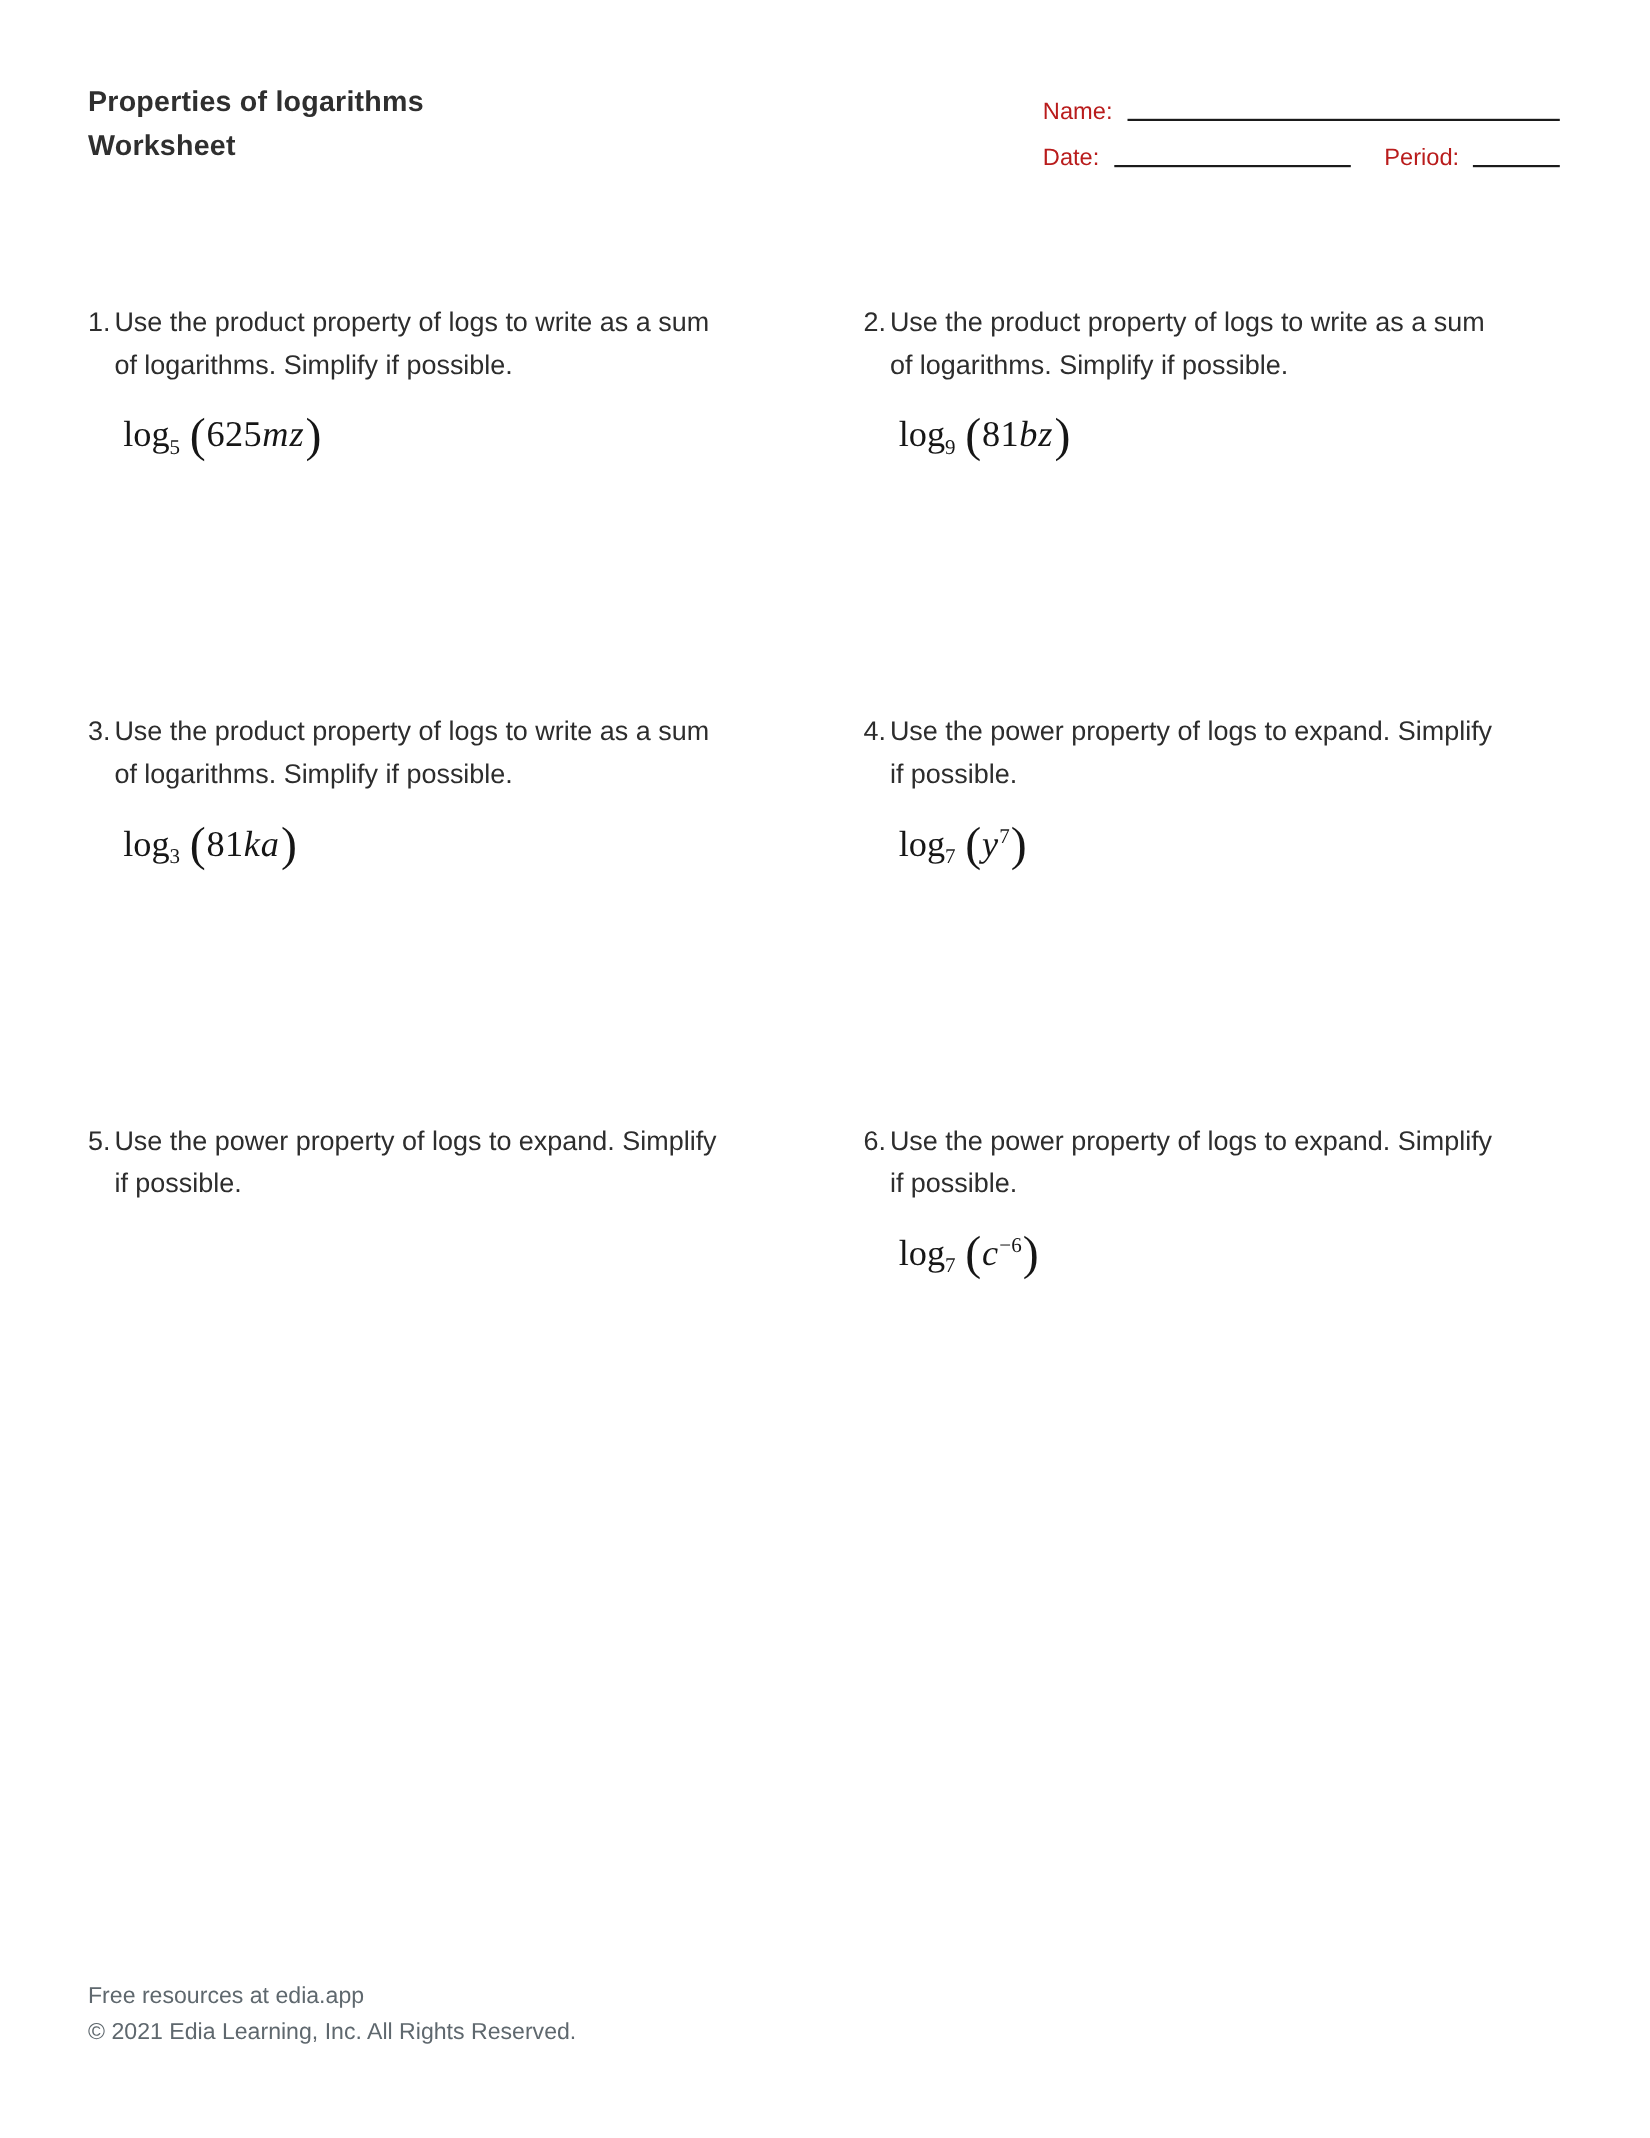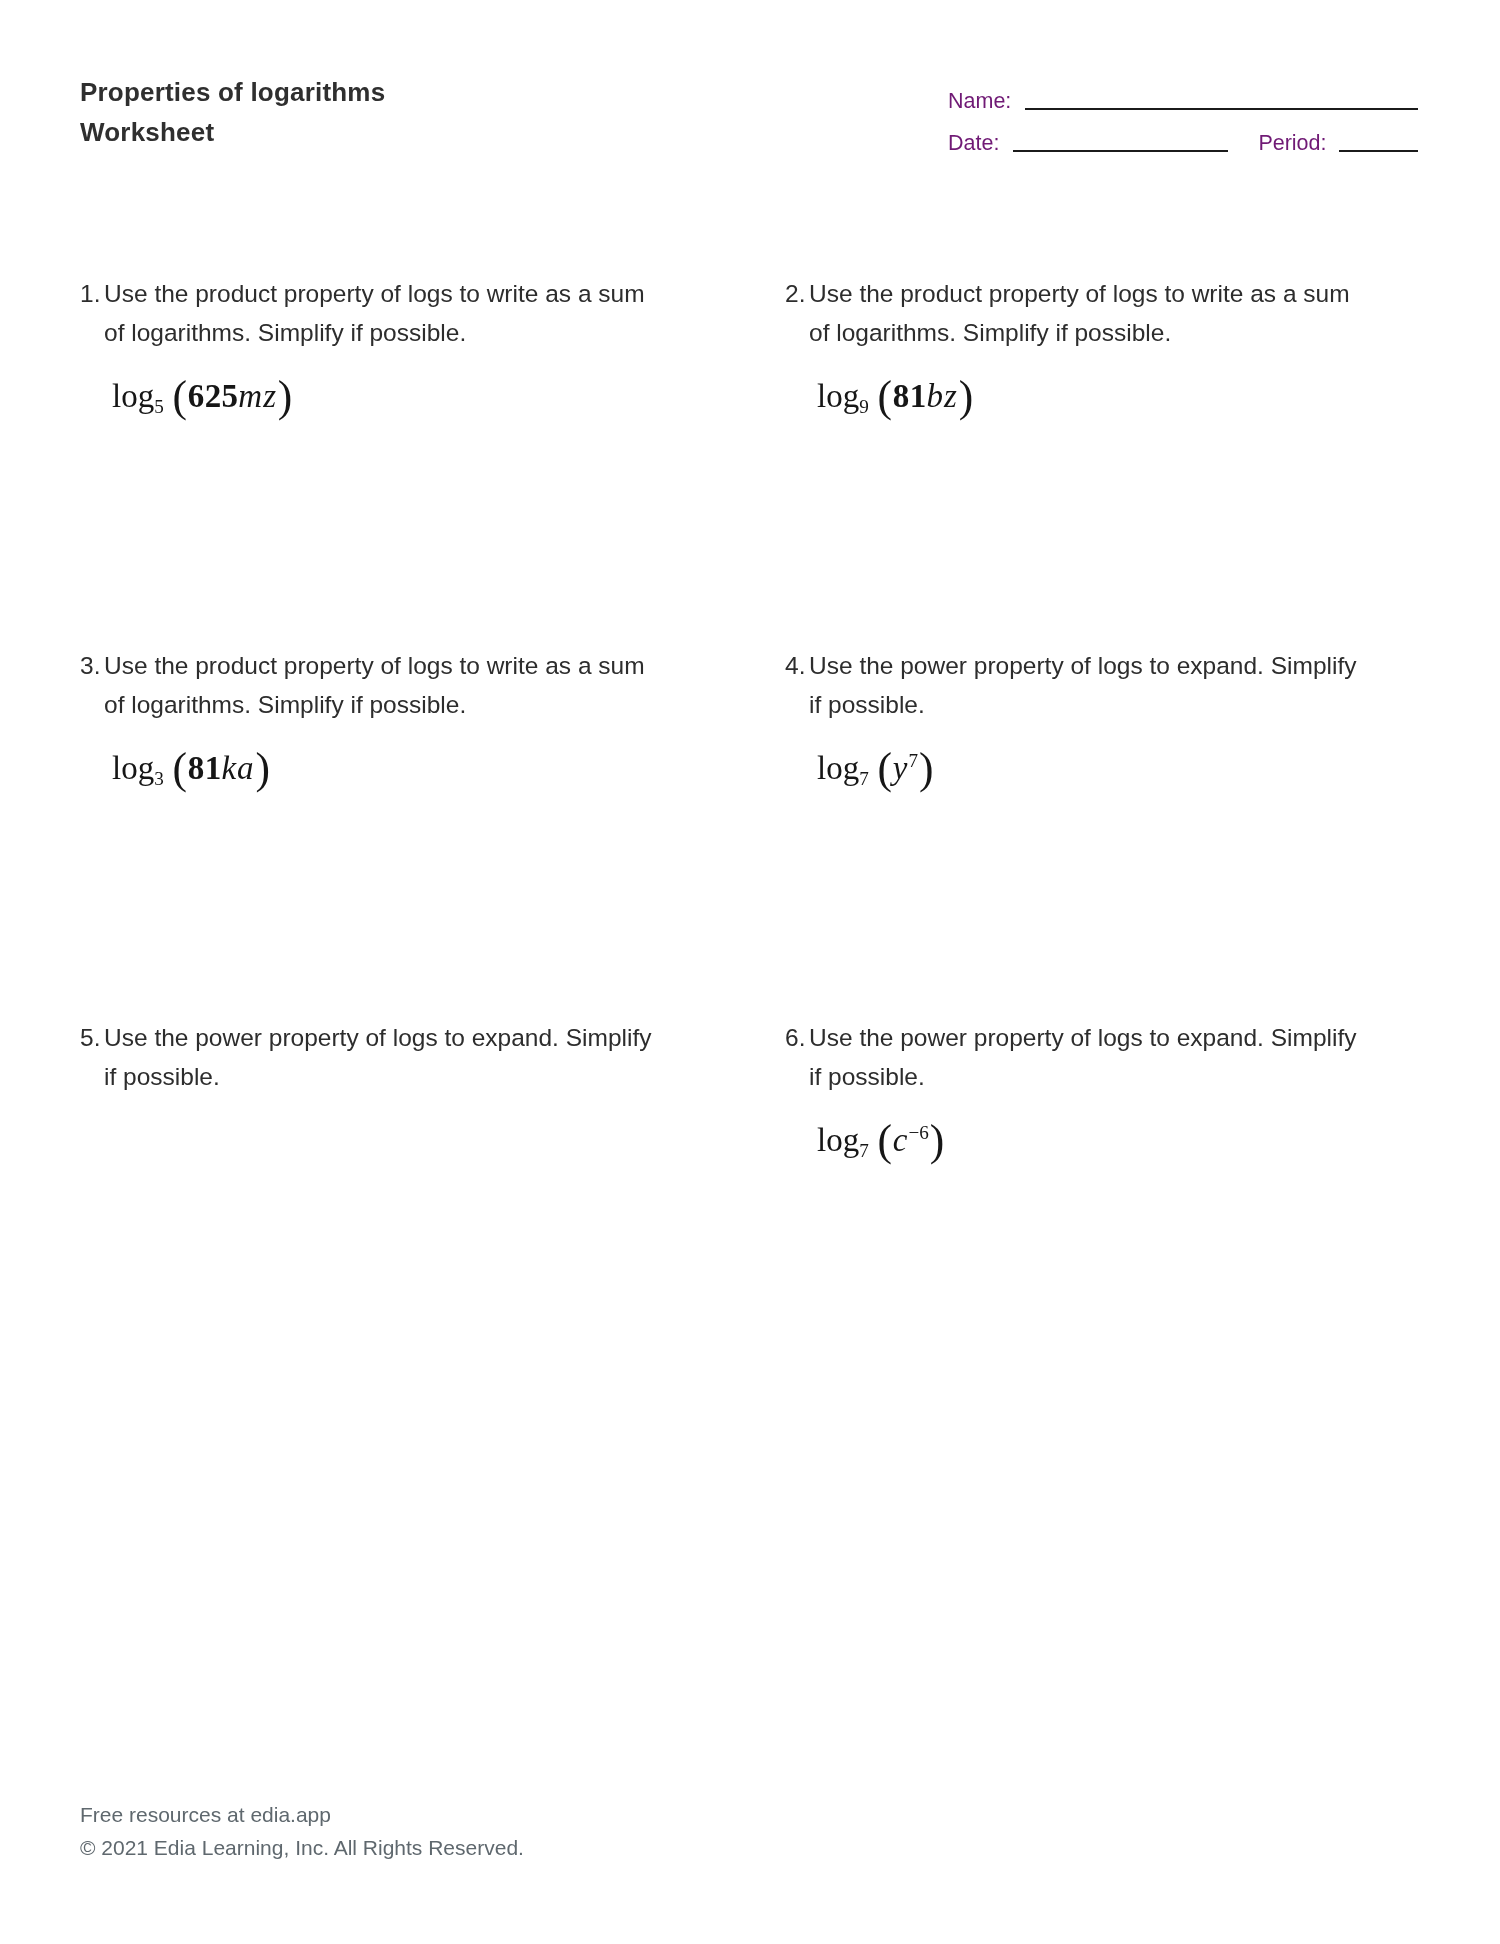--- a/index.html
+++ b/index.html
@@ -21,21 +21,21 @@
   .title-line {
     font-size:26px; font-weight:700; line-height:40px; color:#2f2f2f;
     letter-spacing:0.2px;
   }
 
   .fields {
     position:absolute; left:948px; right:82px; top:88px;
   }
   .field-row {
     display:flex; align-items:flex-end;
-    font-size:21.5px; color:#701a75; line-height:27px;
+    font-size:21.5px; color:#b91c1c; line-height:27px;
   }
   .field-row + .field-row { margin-top:15px; }
   .blank-line {
     border-bottom:2.5px solid #1b1b1b;
     margin-bottom:5px;
   }
   .name-line { flex:1; margin-left:14px; }
   .date-line { width:215px; margin-left:14px; }
   .period-label { margin-left:30px; }
   .period-line { flex:1; margin-left:12px; }
@@ -60,21 +60,21 @@
     font-family:"Liberation Serif","DejaVu Serif",serif;
     font-size:33px; line-height:50px; color:#161616;
     white-space:nowrap;
   }
   .msub { font-size:0.58em; vertical-align:-0.34em; }
   .msup { font-size:0.58em; vertical-align:0.62em; letter-spacing:0; }
   .paren { font-size:1.32em; vertical-align:-0.1em; }
   .mopen { margin-left:0.2em; margin-right:0.02em; }
   .mclose { margin-left:0.02em; }
   .mvar { font-style:italic; letter-spacing:0.03em; }
-  .mcoef { letter-spacing:0.01em;font-weight:bold; }
+  .mcoef { letter-spacing:0.01em; }
 
   
   .footer {
     position:absolute; left:80px; top:1799px;
     font-size:21px; line-height:32.5px; color:#5f686e;
   }
 </style>
 </head>
 <body>
 

